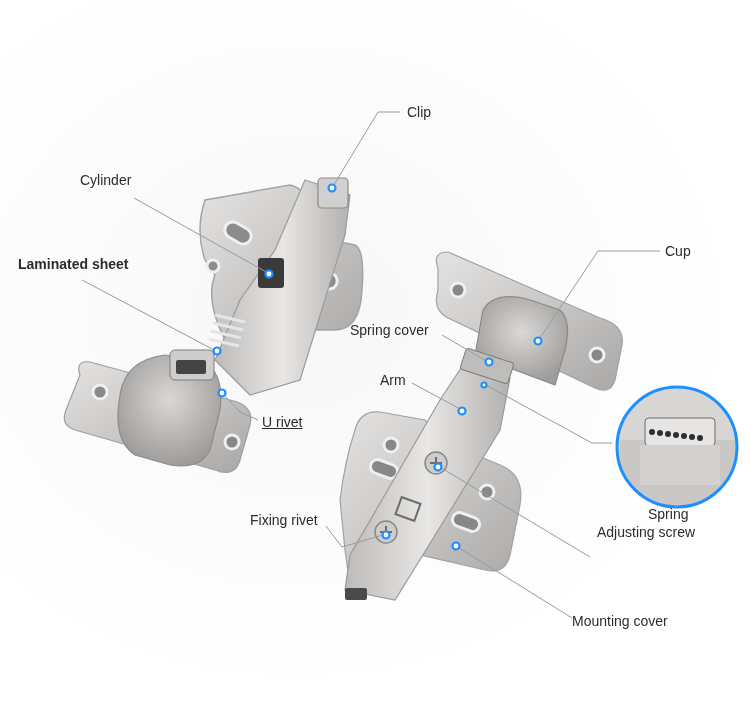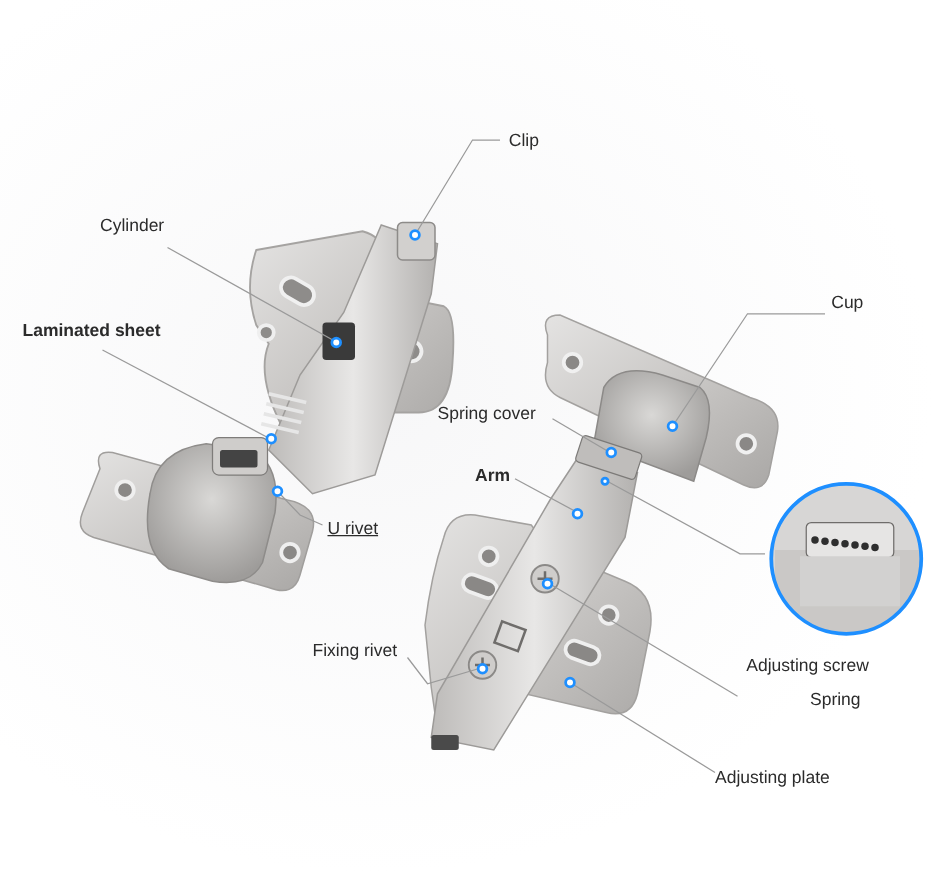--- a/index.html
+++ b/index.html
@@ -131,21 +131,21 @@
       <circle cx="438" cy="467" r="3.5"></circle>
       <circle cx="386" cy="535" r="3.5"></circle>
       <circle cx="456" cy="546" r="3.5"></circle>
     </g>
   </svg>
 
   <div class="label" style="left:407px;top:104px;">Clip</div>
   <div class="label" style="left:80px;top:172px;">Cylinder</div>
   <div class="label" style="left:18px;top:256px;font-weight:bold;">Laminated sheet</div>
   <div class="label" style="left:262px;top:414px;text-decoration:underline;">U rivet</div>
-  <div class="label" style="left:665px;top:233px;">Cup</div>
+  <div class="label" style="left:665px;top:243px;">Cup</div>
   <div class="label" style="left:350px;top:322px;">Spring cover</div>
-  <div class="label" style="left:380px;top:372px;font-weight:bold;">Arm</div>
-  <div class="label" style="left:648px;top:506px;margin-top:45px;">Spring</div>
+  <div class="label" style="left:380px;top:372px;">Arm</div>
+  <div class="label" style="left:648px;top:506px;">Spring</div>
   <div class="label" style="left:250px;top:512px;">Fixing rivet</div>
   <div class="label" style="left:597px;top:524px;">Adjusting screw</div>
-  <div class="label" style="left:572px;top:613px;">Adjusting plate</div>
+  <div class="label" style="left:572px;top:613px;">Mounting cover</div>
 
 </div>
 
 </body></html>

